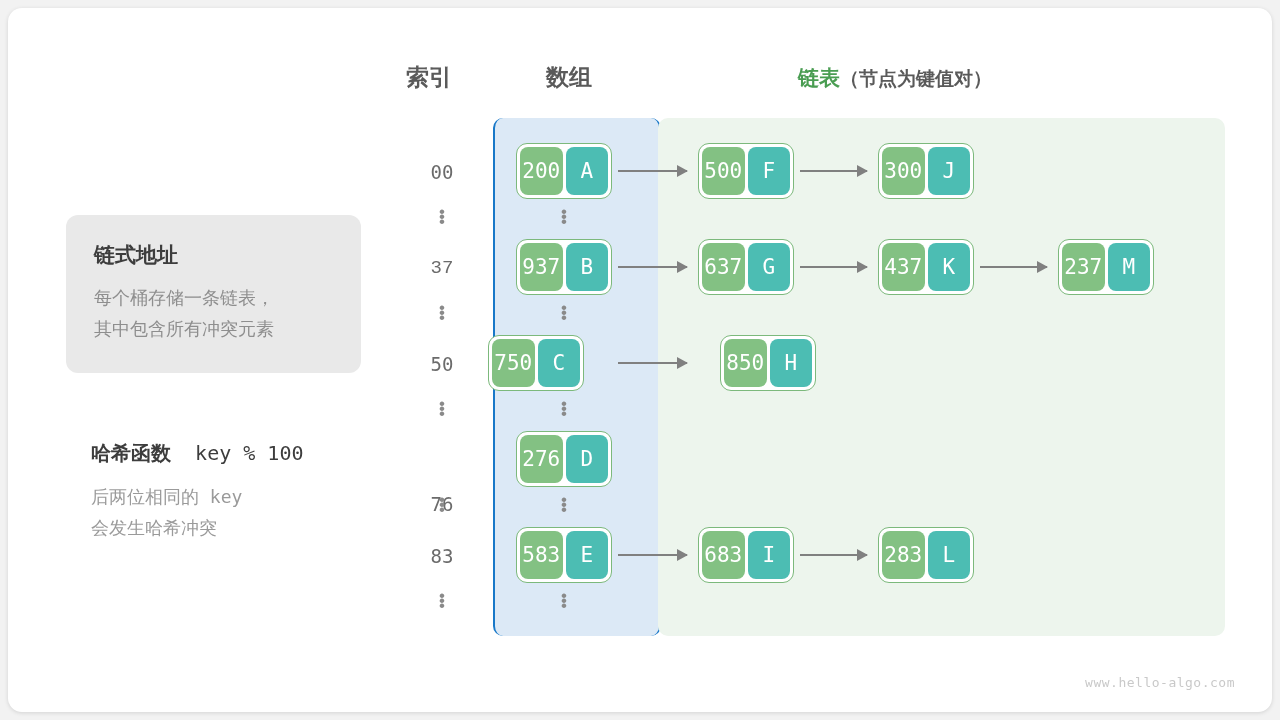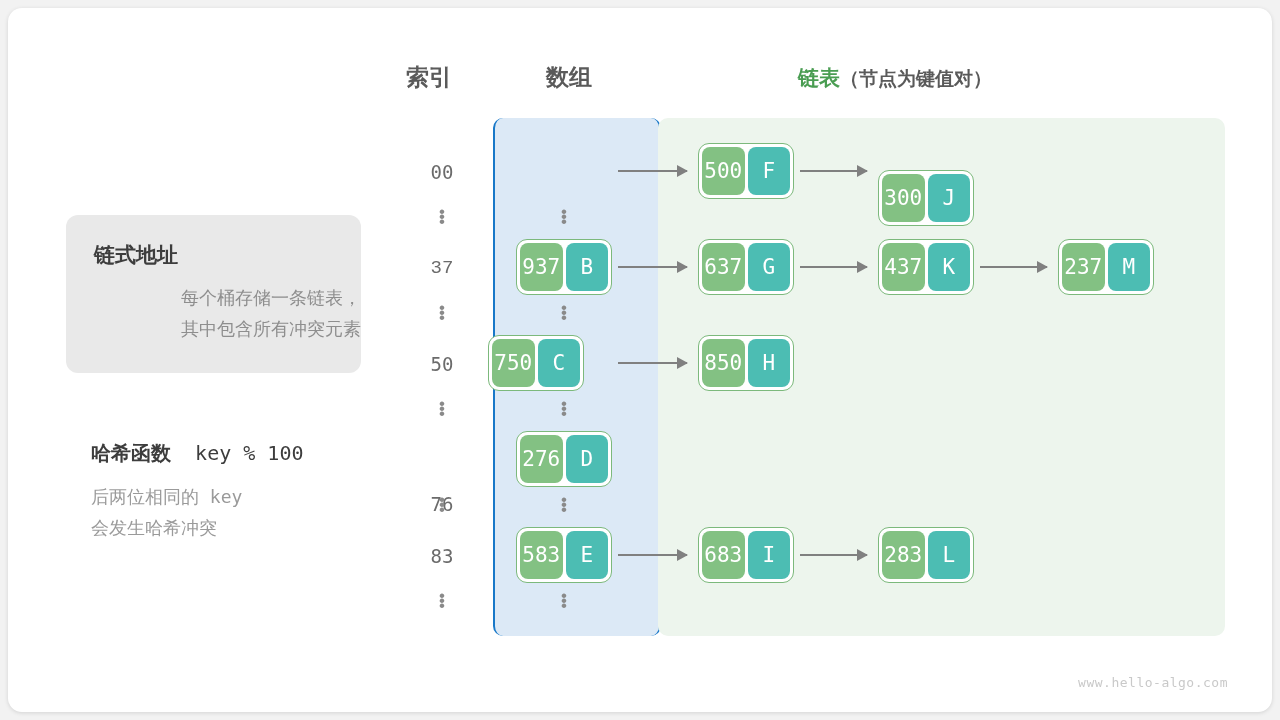--- a/index.html
+++ b/index.html
@@ -63,55 +63,59 @@
     border-left:11px solid #808080;
     border-top:6px solid transparent;border-bottom:6px solid transparent;
   }
 
   
   #info-card{
     position:absolute;left:58px;top:207px;width:295px;height:158px;
     background:#e9e9e9;border-radius:12px;box-sizing:border-box;padding:26px 0 0 28px;
   }
   #info-title{font-size:21px;font-weight:bold;color:#3d3d3d;}
-  #info-body{margin-top:14px;font-size:18px;color:#8e8e8e;line-height:31px;white-space:pre-line;text-align:right;}
+  #info-body{margin-top:14px;font-size:18px;color:#8e8e8e;line-height:31px;white-space:pre-line;}
 
   #hash-block{position:absolute;left:83px;top:432px;width:330px;}
   #hash-title{font-size:20px;font-weight:bold;color:#3d3d3d;white-space:pre;}
   #hash-title .mono{font-family:"DejaVu Sans Mono","Liberation Mono",monospace;font-weight:normal;font-size:20px;}
   #hash-body{margin-top:14px;font-size:18px;color:#9a9a9a;line-height:31px;white-space:pre-line;}
   #hash-body .mono{font-family:"DejaVu Sans Mono","Liberation Mono",monospace;}
 
   #watermark{
-    position:absolute;right:44px;bottom:22px;font-size:13px;color:#c9c9c9;
+    position:absolute;right:37px;bottom:22px;font-size:13px;color:#c9c9c9;
     font-family:"DejaVu Sans Mono","Liberation Mono",monospace;letter-spacing:.5px;text-align:right;
   }
 </style>
 </head>
 <body>
 
 <div id="canvas">
 
   <div class="hdr" id="hdr-index">索引</div>
   <div class="hdr" id="hdr-array">数组</div>
   <div class="hdr" id="hdr-list"><span>链表</span><span class="sub">（节点为键值对）</span></div>
 
   <div id="array-panel"></div>
   <div id="list-panel"></div>
 
   <div id="rows-layer">
       <div class="idx" style="top: 153px;">00</div>
       <div class="row" style="top: 135px; width: 1264px;">
+        <div class="node" style="left: 508px;">
+          <div class="cell key">200</div>
+          <div class="cell val">A</div>
+        </div>
         <div class="arrow" style="left: 610px; width: 69px;"></div>
         <div class="node" style="left: 690px;">
           <div class="cell key">500</div>
           <div class="cell val">F</div>
         </div>
         <div class="arrow" style="left: 792px; width: 67px;"></div>
-        <div class="node" style="left: 870px; margin-top: 27px;">
+        <div class="node" style="left: 870px;">
           <div class="cell key">300</div>
           <div class="cell val">J</div>
         </div>
       </div>
       <div class="dots" style="left: 406px; top: 201px;">
         <span>•</span>
         <span>•</span>
         <span>•</span>
       </div>
       <div class="dots" style="left: 528px; top: 201px;">
@@ -151,21 +155,21 @@
         <span>•</span>
         <span>•</span>
       </div>
       <div class="idx" style="top: 345px;">50</div>
       <div class="row" style="top: 327px; width: 1264px;">
         <div class="node" style="left: 480px;">
           <div class="cell key">750</div>
           <div class="cell val">C</div>
         </div>
         <div class="arrow" style="left: 610px; width: 69px;"></div>
-        <div class="node" style="left: 690px;">
+        <div class="node" style="left: 712px;">
           <div class="cell key">850</div>
           <div class="cell val">H</div>
         </div>
       </div>
       <div class="dots" style="left: 406px; top: 393px;">
         <span>•</span>
         <span>•</span>
         <span>•</span>
       </div>
       <div class="dots" style="left: 528px; top: 393px;">

